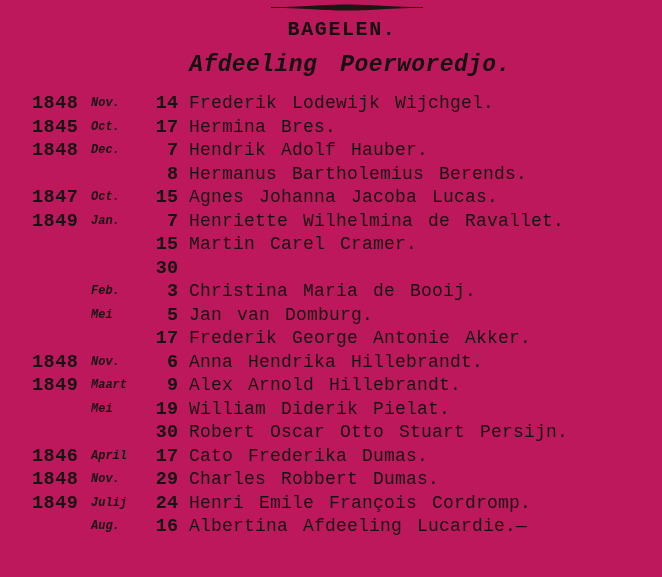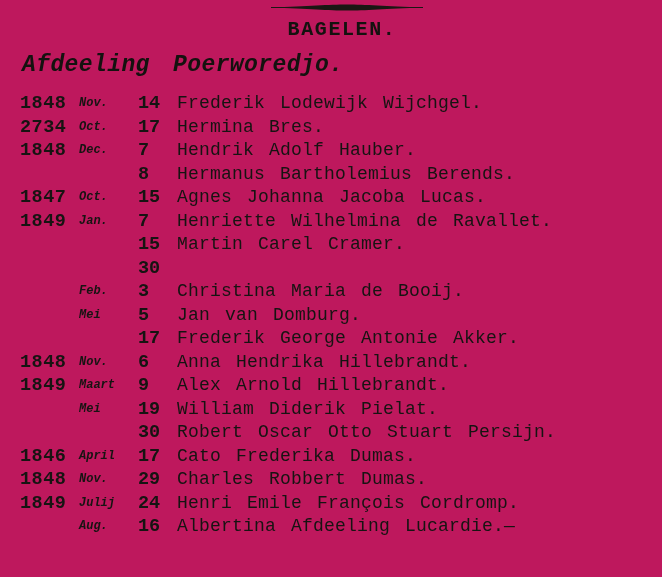--- a/index.html
+++ b/index.html
@@ -37,60 +37,60 @@
     font-size: 20px;
     font-weight: 700;
     letter-spacing: 1.6px;
     color: #14120f;
   }
   .header-subtitle {
     position: absolute;
     top: 52px;
     left: 0;
     right: 0;
-    padding-left: 22px;
+    padding-left: 38px;
     margin: 0;
-    text-align: left;
+    text-align: center;
     font-size: 23px;
     font-style: italic;
     font-weight: 700;
     word-spacing: 9px;
     letter-spacing: 0.4px;
     color: #14120f;
   }
 
   .entries {
     position: absolute;
     top: 92px;
     left: 0;
     right: 0;
   }
   .row {
     display: grid;
     grid-template-columns: 57px 61px 28px auto;
-    padding-left: 20px;
+    padding-left: 32px;
     height: 23.5px;
     line-height: 23.5px;
     white-space: nowrap;
   }
   .cell-year {
     font-size: 18.5px;
     font-weight: 700;
     letter-spacing: 0.5px;
   }
   .cell-month {
     font-size: 12px;
     font-weight: 700;
     font-style: italic;
     padding-left: 2px;
   }
   .cell-day {
     font-size: 18.5px;
     font-weight: 700;
-    text-align: left;
+    text-align: right;
   }
   .cell-name {
     font-size: 18px;
     padding-left: 11px;
     letter-spacing: 0.2px;
     word-spacing: 4px;
     font-weight: 500;
   }
 </style>
 </head>
@@ -111,21 +111,21 @@
 
   <div class="entries" id="entries">
   <div class="row">
     <span class="cell-year">1848</span>
     <span class="cell-month">Nov.</span>
     <span class="cell-day">14</span>
     <span class="cell-name">Frederik Lodewijk Wijchgel.</span>
   </div>
 
   <div class="row">
-    <span class="cell-year">2734</span>
+    <span class="cell-year">1845</span>
     <span class="cell-month">Oct.</span>
     <span class="cell-day">17</span>
     <span class="cell-name">Hermina Bres.</span>
   </div>
 
   <div class="row">
     <span class="cell-year">1848</span>
     <span class="cell-month">Dec.</span>
     <span class="cell-day">7</span>
     <span class="cell-name">Hendrik Adolf Hauber.</span>

